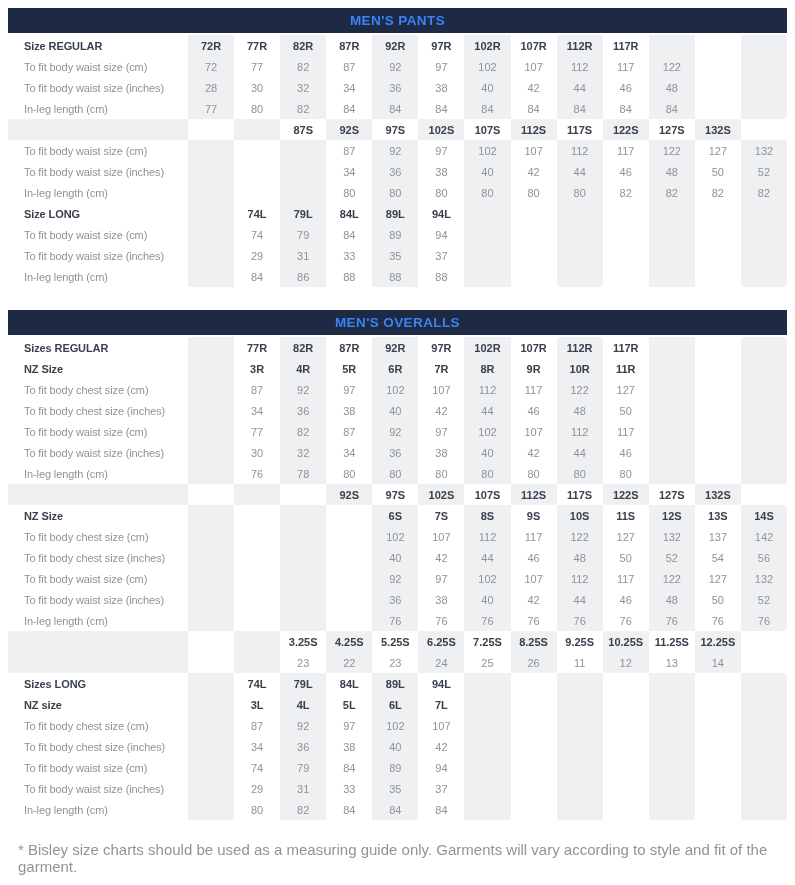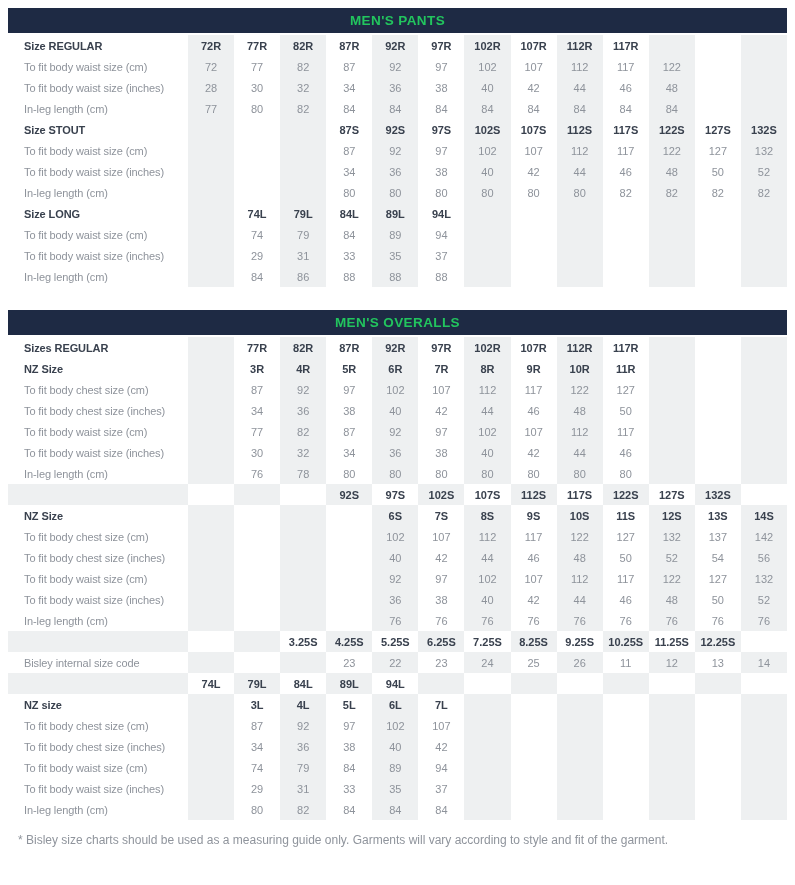--- a/index.html
+++ b/index.html
@@ -11,21 +11,21 @@
   }
   .wrap {
     padding: 8px 8px 0 8px;
     width: 779px;
   }
   .size-table { width: 779px; }
   .size-table + .size-table { margin-top: 23px; }
   .table-header {
     height: 25px;
     background: #1e2a44;
-    color: #22c55e;
+    color: #3b82f6;
     display: flex;
     align-items: center;
     justify-content: center;
     font-weight: bold;
     font-size: 13.5px;
     letter-spacing: 0.4px;
     margin-bottom: 2px;
   }
   .tbody { width: 100%; }
   .trow {
@@ -46,23 +46,23 @@
     padding-left: 16px;
     letter-spacing: -0.1px;
   }
   .cell.val { justify-content: center; }
   .cell.val.stripe { background: #eef0f1; }
   .trow.bold .cell {
     color: #39414e;
     font-weight: bold;
   }
   .footnote {
-    margin-top: 13px;
+    margin-top: 21px;
     padding-left: 10px;
-    font-size: 12px;
+    font-size: 15px;
     color: #8f949c;
   }
 </style>
 </head>
 <body>
 
 <div class="wrap">
 
   <div class="size-table">
     <div class="table-header">
@@ -127,21 +127,20 @@
           <div class="cell val">84</div>
           <div class="cell val stripe">84</div>
           <div class="cell val">84</div>
           <div class="cell val stripe">84</div>
           <div class="cell val">84</div>
           <div class="cell val stripe">84</div>
           <div class="cell val"></div>
           <div class="cell val stripe"></div>
         </div>
         <div class="trow bold">
-          <div class="cell label">Size STOUT</div>
           <div class="cell val stripe"></div>
           <div class="cell val"></div>
           <div class="cell val stripe"></div>
           <div class="cell val">87S</div>
           <div class="cell val stripe">92S</div>
           <div class="cell val">97S</div>
           <div class="cell val stripe">102S</div>
           <div class="cell val">107S</div>
           <div class="cell val stripe">112S</div>
           <div class="cell val">117S</div>
@@ -501,36 +500,36 @@
           <div class="cell val">5.25S</div>
           <div class="cell val stripe">6.25S</div>
           <div class="cell val">7.25S</div>
           <div class="cell val stripe">8.25S</div>
           <div class="cell val">9.25S</div>
           <div class="cell val stripe">10.25S</div>
           <div class="cell val">11.25S</div>
           <div class="cell val stripe">12.25S</div>
         </div>
         <div class="trow">
-          <div class="cell label">Bisley internal size code</div>
           <div class="cell val stripe"></div>
           <div class="cell val"></div>
           <div class="cell val stripe"></div>
           <div class="cell val">23</div>
           <div class="cell val stripe">22</div>
           <div class="cell val">23</div>
           <div class="cell val stripe">24</div>
           <div class="cell val">25</div>
           <div class="cell val stripe">26</div>
           <div class="cell val">11</div>
           <div class="cell val stripe">12</div>
           <div class="cell val">13</div>
           <div class="cell val stripe">14</div>
         </div>
         <div class="trow bold">
+          <div class="cell label">Sizes LONG</div>
           <div class="cell val stripe"></div>
           <div class="cell val">74L</div>
           <div class="cell val stripe">79L</div>
           <div class="cell val">84L</div>
           <div class="cell val stripe">89L</div>
           <div class="cell val">94L</div>
           <div class="cell val stripe"></div>
           <div class="cell val"></div>
           <div class="cell val stripe"></div>
           <div class="cell val"></div>

